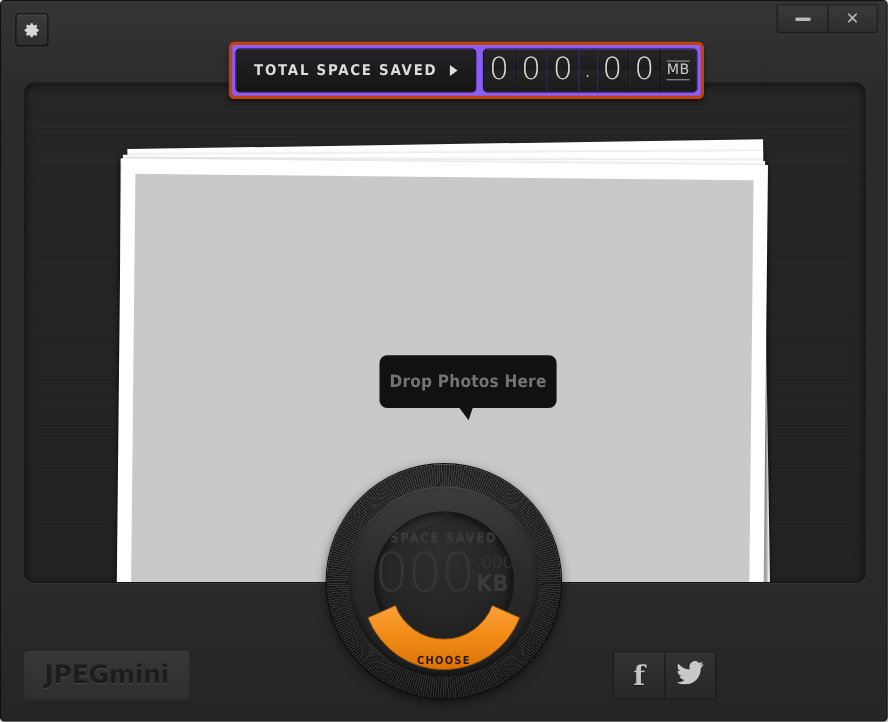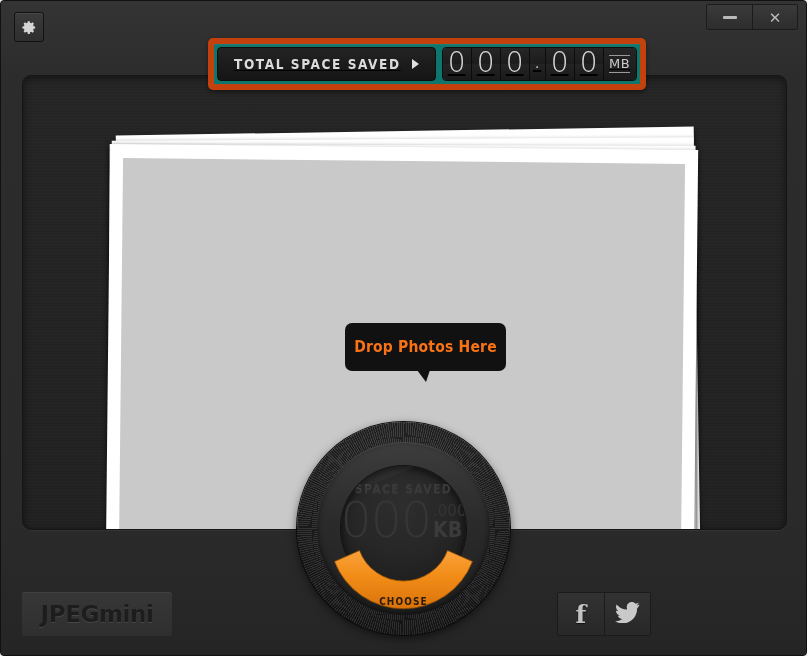--- a/index.html
+++ b/index.html
@@ -78,27 +78,26 @@
     display:block; width:14px; height:3px; background:#b9b9b9; border-radius:1px;
   }
 
   
   #total-saved-bar {
     position: absolute;
     left: 207px; top: 37px;
     height: 52px;
     display: flex;
     align-items: stretch;
-    background: #0f766e;
-    border: 6px solid #c2410c;
+    background: #8b5cf6;
+    border: 3px solid #c2410c;
     border-radius: 5px;
     box-shadow: 0 1px 0 rgba(255,255,255,.05) inset, 0 2px 4px rgba(0,0,0,.45);
     padding: 3px;
     z-index: 6;
-    text-decoration: underline;
   }
   #total-saved-label {
     display: flex; align-items: center; gap: 11px;
     padding: 0 16px;
     background: linear-gradient(180deg,#232323,#151515);
     border: 1px solid #0d0d0d;
     border-radius: 4px;
     cursor: pointer;
   }
   #total-saved-label .txt {
@@ -199,21 +198,21 @@
   #drop-tooltip {
     position: absolute;
     left: 322px; top: 247px;
     width: 161px; height: 48px;
     background: #111;
     border-radius: 7px;
     display: flex; align-items: center; justify-content: center;
     z-index: 5;
   }
   #drop-tooltip .tt-text {
-    color: #f97316;
+    color: #737373;
     font-size: 15.5px;
     font-weight: bold;
     letter-spacing: .2px;
     font-family: "DejaVu Sans Condensed", "Liberation Sans", sans-serif;
     white-space: nowrap;
   }
   #drop-tooltip::after {
     content: "";
     position: absolute;
     left: 72px; bottom: -11px;

